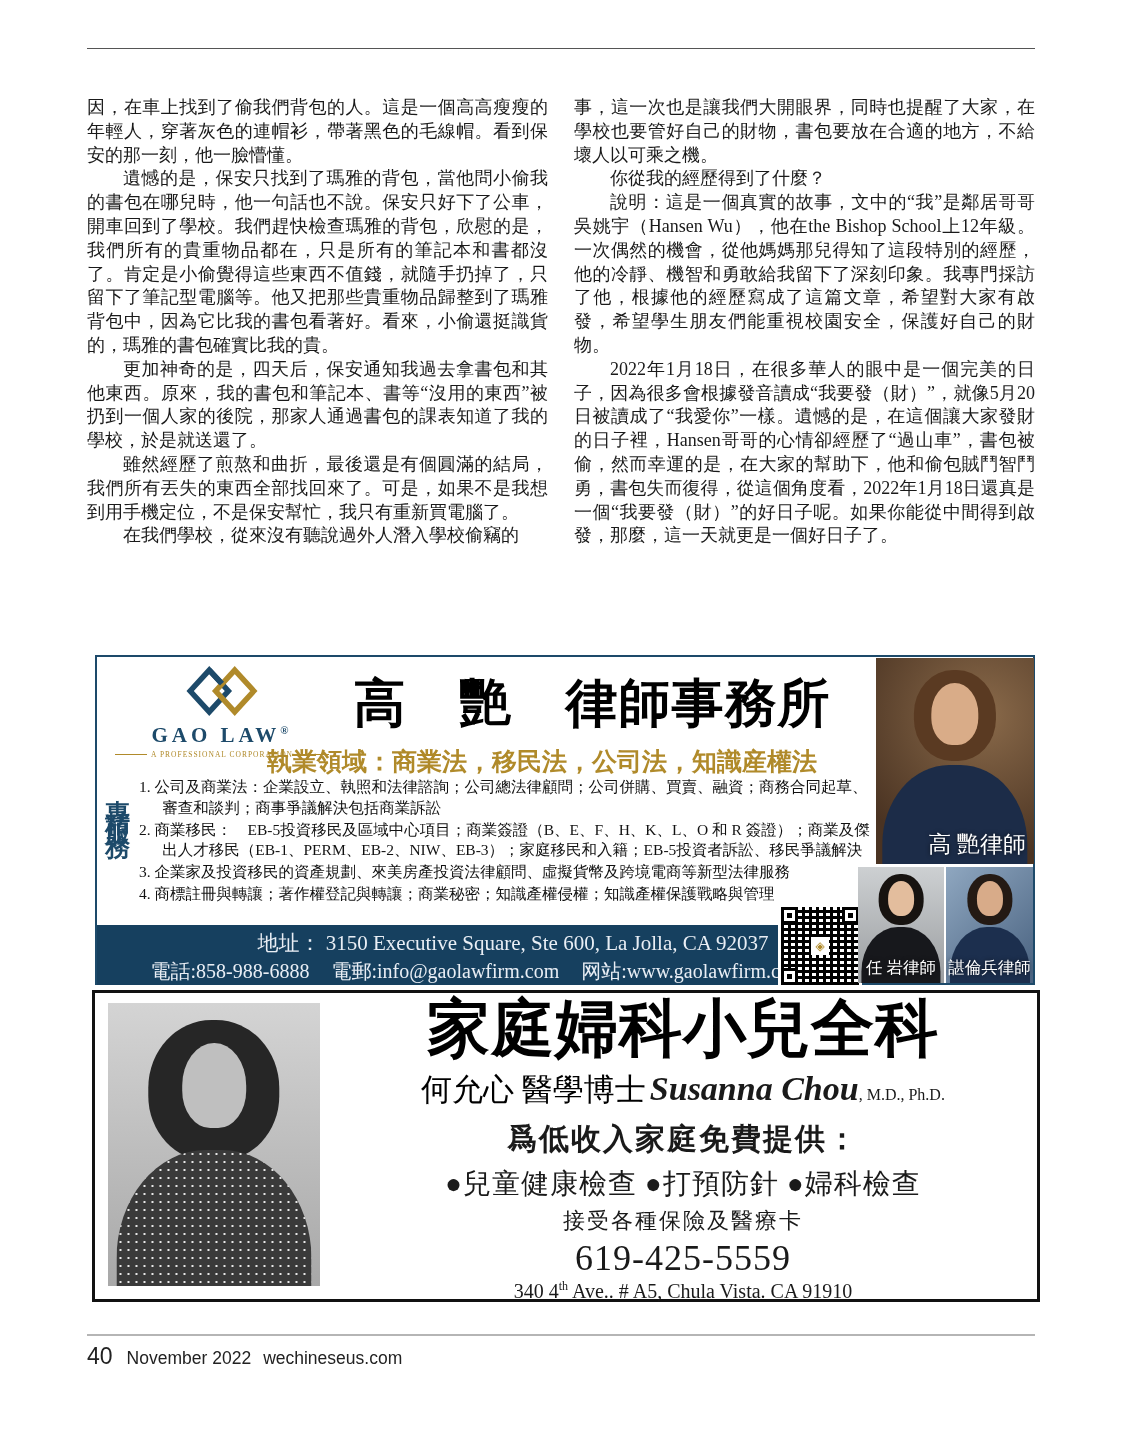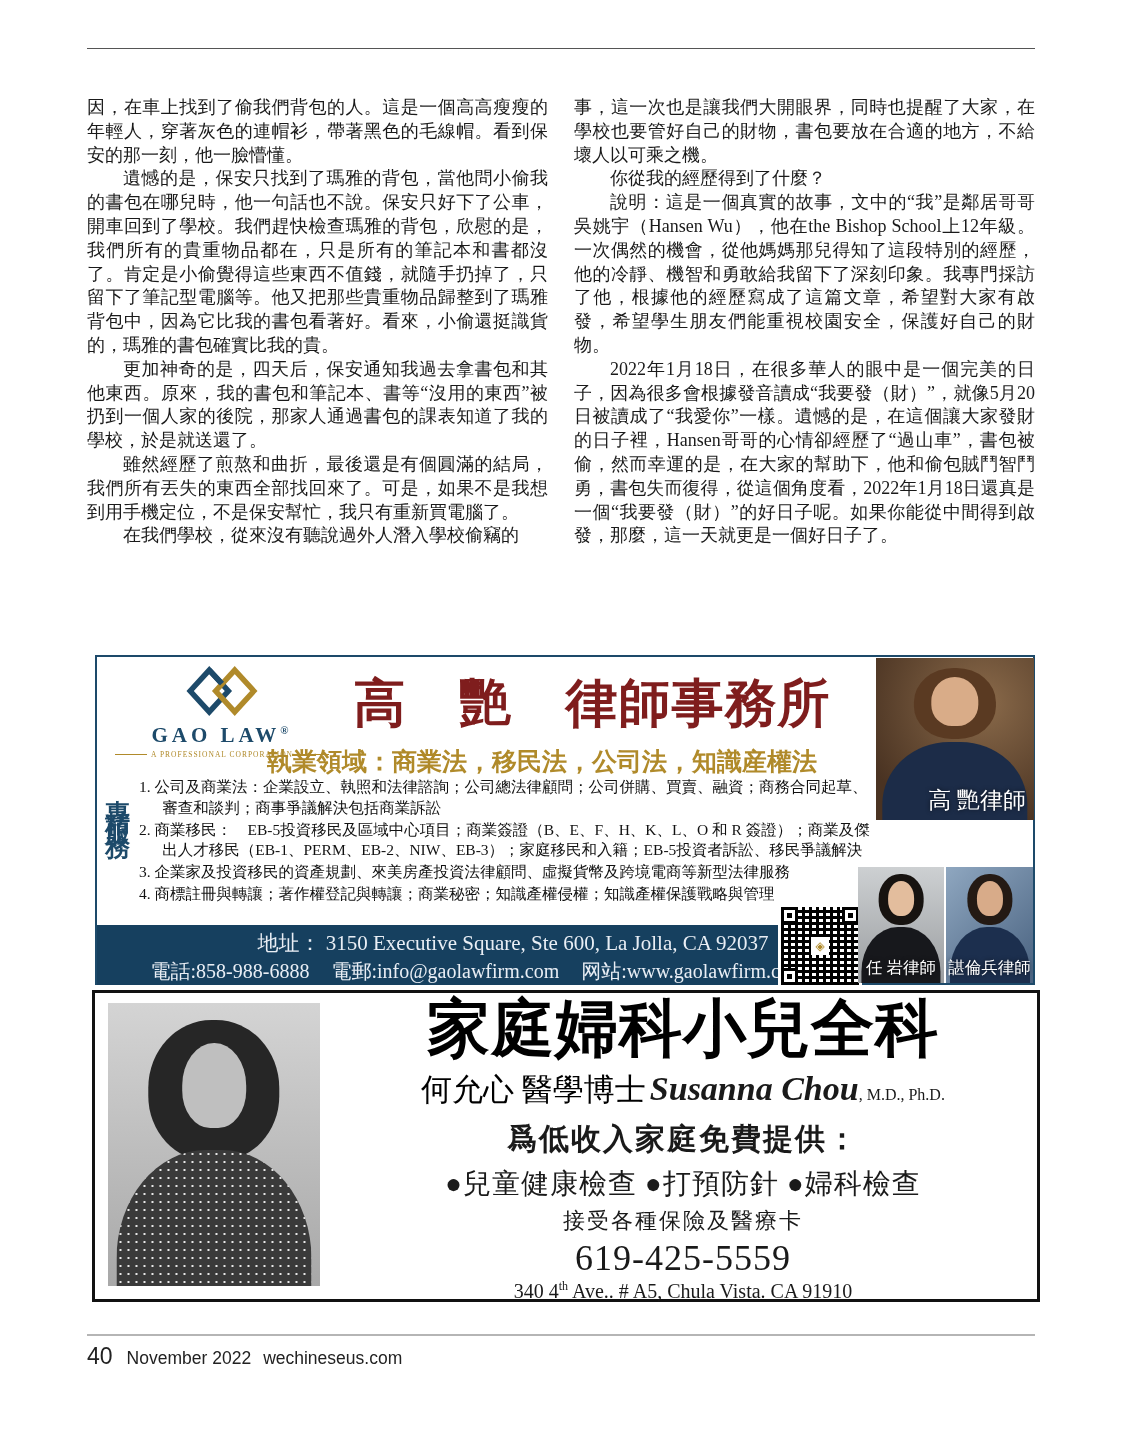--- a/index.html
+++ b/index.html
@@ -20,21 +20,21 @@
   
   .ad1{position:absolute;left:95px;top:655px;width:940px;height:330px;
        border:2px solid #1d4a6a;box-sizing:border-box;background:#fff;}
   .logo{position:absolute;left:18px;top:4px;width:214px;text-align:center;}
   .logo-name{font-size:21px;letter-spacing:4px;color:#1d4a6a;font-weight:bold;margin-top:-2px;}
   .logo-reg{font-size:11px;vertical-align:super;color:#1d4a6a;}
   .logo-tagline{font-size:7.5px;letter-spacing:1px;color:#b08a2a;margin-top:2px;
                 display:flex;align-items:center;gap:4px;justify-content:center;}
   .logo-tagline::before,.logo-tagline::after{content:"";flex:1;border-top:1px solid #b08a2a;}
   .ad1-title{position:absolute;left:225px;top:12px;width:540px;text-align:center;
-             font-size:52px;font-weight:bold;color:#7f1d1d;letter-spacing:1px;white-space:nowrap;}
+             font-size:52px;font-weight:bold;color:#000000;letter-spacing:1px;white-space:nowrap;}
   .ad1-sub{position:absolute;left:150px;top:88px;width:590px;text-align:center;
            font-size:25px;font-weight:bold;color:#b08a2a;white-space:nowrap;}
   .svc-label{position:absolute;left:4px;top:122px;height:160px;writing-mode:vertical-rl;
              font-size:25px;font-weight:bold;color:#1d4a6a;letter-spacing:12px;}
   .svc-list{position:absolute;left:42px;top:120px;width:732px;font-size:15.5px;line-height:20.8px;color:#111;}
   .svc-item{padding-left:1.5em;text-indent:-1.5em;margin-bottom:1px;}
   .contact-bar{position:absolute;left:0;top:268px;width:762px;height:60px;background:#16405f;color:#e9eef5;}
   .contact-l1{margin-top:4px;text-align:center;font-size:21px;padding-left:70px;white-space:nowrap;}
   .contact-l2{margin-top:1px;text-align:center;font-size:20px;white-space:nowrap;display:flex;gap:22px;justify-content:center;}
   .qr{position:absolute;left:681px;top:247px;width:84px;height:84px;background:#fff;padding:3px;box-sizing:border-box;}
@@ -51,21 +51,21 @@
   
   .photo{position:absolute;overflow:hidden;}
   .photo .hair{position:absolute;width:52%;height:44%;top:6%;left:50%;transform:translateX(-50%);
                border-radius:48% 48% 46% 46%;}
   .photo .head{position:absolute;width:30%;height:30%;top:12%;left:50%;transform:translateX(-50%);
                border-radius:50% 50% 44% 44%;}
   .photo .torso{position:absolute;bottom:0;left:50%;transform:translateX(-50%);width:92%;height:48%;
                 border-radius:46% 46% 0 0 / 80% 80% 0 0;}
   .plabel{position:absolute;bottom:4px;width:100%;text-align:center;color:#fff;
           text-shadow:0 0 4px rgba(0,0,0,.7);z-index:5;white-space:nowrap;}
-  .photo-big{left:779px;top:1px;width:158px;height:162px;
+  .photo-big{left:779px;top:1px;width:158px;height:206px;
              background:radial-gradient(circle at 68% 28%,#8a6a4a,#4a3322 80%);}
   .photo-big .hair{background:#5a3a22;}
   .photo-big .head{background:#d9ac88;}
   .photo-big .torso{background:#1c2c48;}
   .photo-big .plabel{text-align:right;padding-right:8px;box-sizing:border-box;font-size:23px;}
   .photo-s1{left:761px;top:210px;width:86px;height:116px;background:linear-gradient(#cdd0d2,#9a9da0);}
   .photo-s1 .hair{background:#171310;}
   .photo-s1 .head{background:#e3bd9d;}
   .photo-s1 .torso{background:#17181c;}
   .photo-s2{left:849px;top:210px;width:87px;height:116px;background:linear-gradient(135deg,#8fa7c0,#48617f);}

